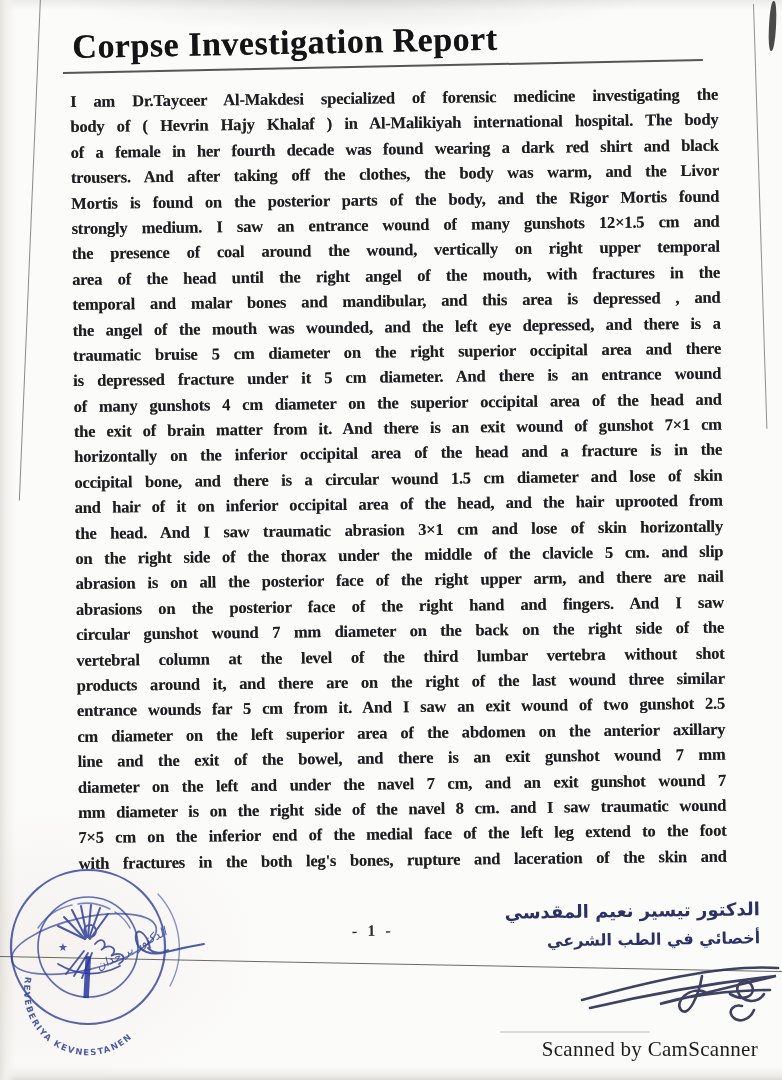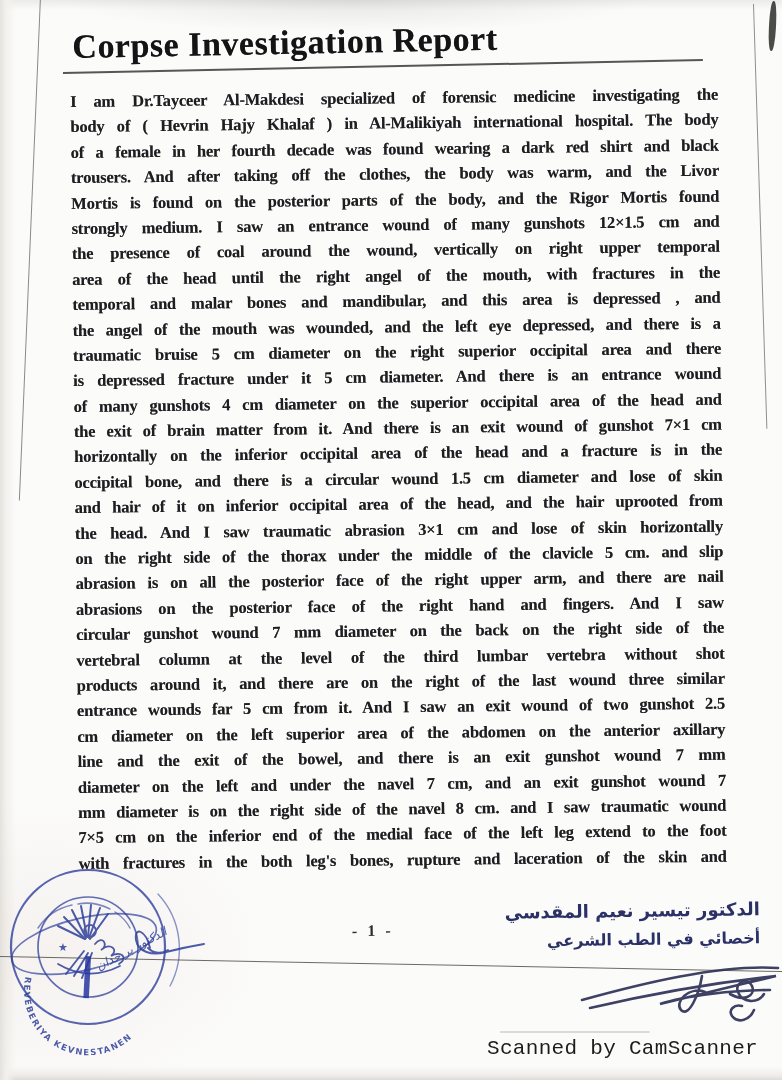--- a/index.html
+++ b/index.html
@@ -77,21 +77,21 @@
     font-size:12px;color:rgba(46,63,155,.85);
     transform:rotate(-28deg);transform-origin:left top;
   }
   .sig-dark-svg{position:absolute;left:570px;top:952px;}
   .footer-smudge{
     position:absolute;left:500px;top:1031px;width:150px;height:2px;
     background:rgba(120,120,120,.25);border-radius:2px;
   }
   .footer{
     position:absolute;right:24px;top:1037px;
-    font-family:Liberation Mono, monospace;
+    font-family:Liberation Serif, serif;
     font-size:21px;color:#1c1c1c;letter-spacing:.3px;
   }
 </style>
 </head>
 <body>
 
 <div class="scan">
 
   <div class="edge-left"></div>
   <div class="edge-right"></div>

